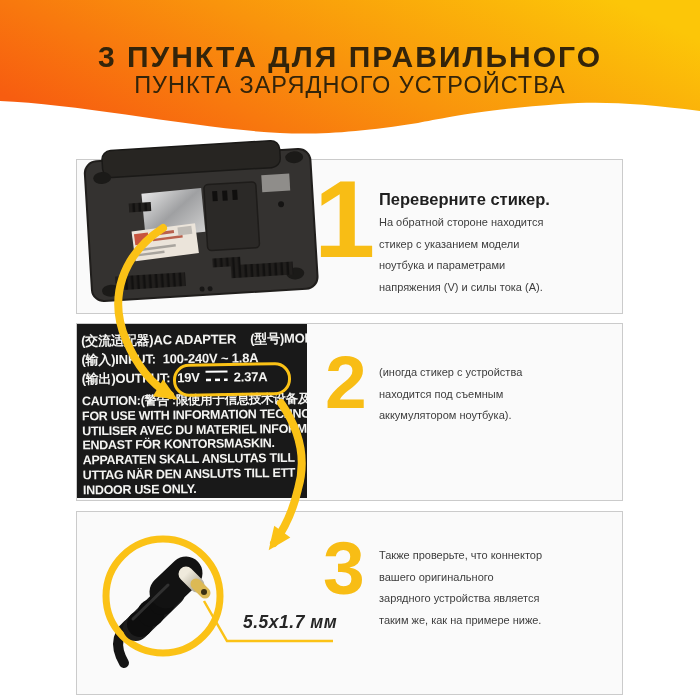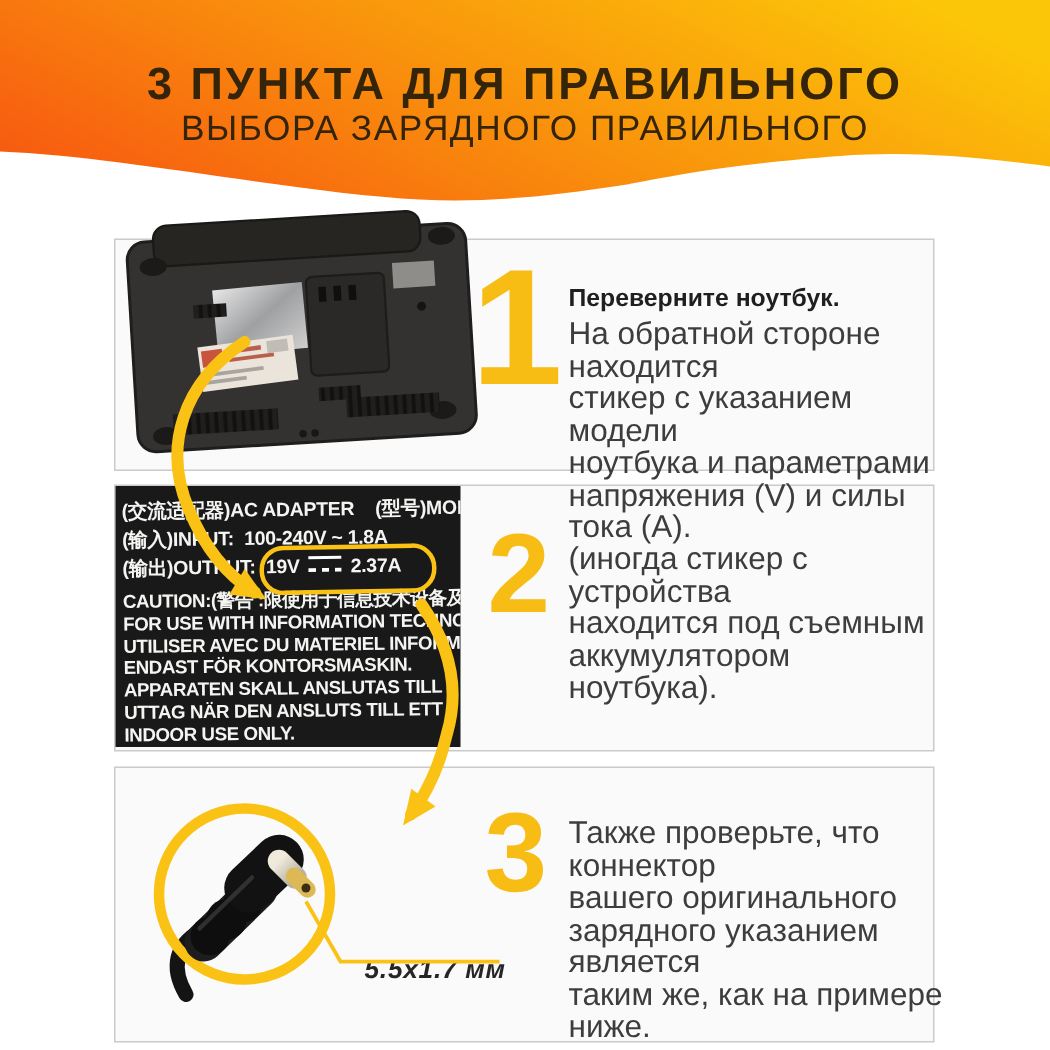--- a/index.html
+++ b/index.html
@@ -24,39 +24,39 @@
   .num1{left:314px;top:164px;font-size:110px;}
   .num2{left:325px;top:345px;font-size:75px;}
   .num3{left:323px;top:531px;font-size:75px;}
 
   
   .tb{position:absolute;left:379px;width:252px;}
   .tb1{top:188px;}
   .tb2{top:362px;}
   .tb3{top:545px;}
   .tb .h{font-size:16.5px;font-weight:bold;color:#1f1f1f;line-height:22px;white-space:pre-line;margin-bottom:2px;}
-  .tb .b{font-size:21px;color:#3d3d3d;line-height:21.5px;white-space:pre-line;}
+  .tb .b{font-size:11px;color:#3d3d3d;line-height:21.5px;white-space:pre-line;}
 
   
   .adlabel{position:absolute;left:77px;top:324px;width:230px;height:174px;background:#191919;
            overflow:hidden;color:#f4f4f2;font-weight:bold;}
   .adlabel .inner{transform:rotate(-0.7deg);padding:6px 0 0 5px;}
   .adlabel .ln{white-space:nowrap;font-size:13px;line-height:19px;letter-spacing:-0.2px;}
   .adlabel .gap{height:6px;}
   .adlabel .cl{white-space:nowrap;font-size:12.5px;line-height:14.8px;letter-spacing:-0.3px;}
   .adlabel .sp{display:inline-block;width:14px;}
   .dc{display:inline-block;width:22px;height:9px;margin:0 6px 0 6px;
       border-top:2.5px solid #fff;
       background:repeating-linear-gradient(90deg,#fff 0 5px,rgba(0,0,0,0) 5px 9px);
       background-size:100% 2.5px;background-position:0 5.5px;background-repeat:no-repeat;}
   .oval{position:absolute;left:96px;top:39px;width:112px;height:27px;border:3px solid #fbc216;
         border-radius:16px;transform:rotate(-1deg);}
 
   
-  .size-label{position:absolute;left:243px;top:636px;font-size:17.5px;font-style:italic;
+  .size-label{position:absolute;left:243px;top:612px;font-size:17.5px;font-style:italic;
               font-weight:bold;color:#262626;letter-spacing:0.5px;}
 
   
   .overlay{position:absolute;left:0;top:0;pointer-events:none;}
   .laptop-svg{position:absolute;left:78px;top:139px;}
 </style>
 </head>
 <body>
 
 <div class="page">
@@ -66,21 +66,21 @@
       <linearGradient id="bannerGrad" x1="0" y1="0.7" x2="1" y2="0.3">
         <stop offset="0" stop-color="#f75d10"></stop>
         <stop offset="0.5" stop-color="#f9940c"></stop>
         <stop offset="1" stop-color="#fcc608"></stop>
       </linearGradient>
     </defs>
     <path d="M0,0 H700 V111 C640,103 600,101 560,104 C480,110 440,119 418,123
              C360,132 320,135 280,133 C200,129 80,104 0,101 Z" fill="url(#bannerGrad)"></path>
   </svg>
   <div class="title1">3 ПУНКТА ДЛЯ ПРАВИЛЬНОГО</div>
-  <div class="title2">ВЫБОРА ЗАРЯДНОГО ПРАВИЛЬНОГО</div>
+  <div class="title2">ПУНКТА ЗАРЯДНОГО УСТРОЙСТВА</div>
 
   <div class="box box1"></div>
   <div class="box box2"></div>
   <div class="box box3"></div>
 
   <svg class="laptop-svg" width="248" height="166" viewBox="0 0 248 166">
     <defs>
       <linearGradient id="silver" x1="0" y1="0" x2="1" y2="1">
         <stop offset="0" stop-color="#e6e6e6"></stop>
         <stop offset="0.5" stop-color="#9fa0a2"></stop>
@@ -138,35 +138,35 @@
       <div class="cl">INDOOR USE ONLY.</div>
     </div>
     <div class="oval"></div>
   </div>
 
   <div class="num num1">1</div>
   <div class="num num2">2</div>
   <div class="num num3">3</div>
 
   <div class="tb tb1">
-    <div class="h">Переверните ноутбук.</div>
+    <div class="h">Переверните стикер.</div>
     <div class="b">На обратной стороне находится
 стикер с указанием модели
 ноутбука и параметрами
 напряжения (V) и силы тока (А).</div>
   </div>
   <div class="tb tb2">
     <div class="b">(иногда стикер с устройства
 находится под съемным
 аккумулятором ноутбука).</div>
   </div>
   <div class="tb tb3">
     <div class="b">Также проверьте, что коннектор
 вашего оригинального
-зарядного указанием является
+зарядного устройства является
 таким же, как на примере ниже.</div>
   </div>
 
   <div class="size-label">5.5x1.7 мм</div>
 
   <svg class="overlay" width="700" height="700" viewBox="0 0 700 700">
     <defs>
       <marker id="ah" markerUnits="userSpaceOnUse" markerWidth="28" markerHeight="28" refX="16" refY="13" orient="auto">
         <path d="M2,3 L25,13 L2,23 Z" fill="#fbc216"></path>
       </marker>

